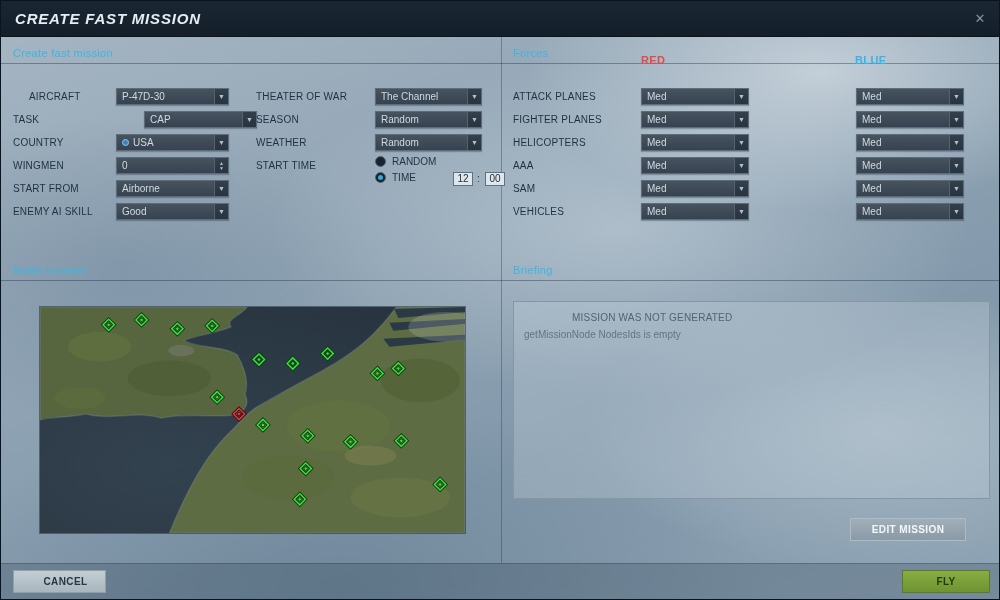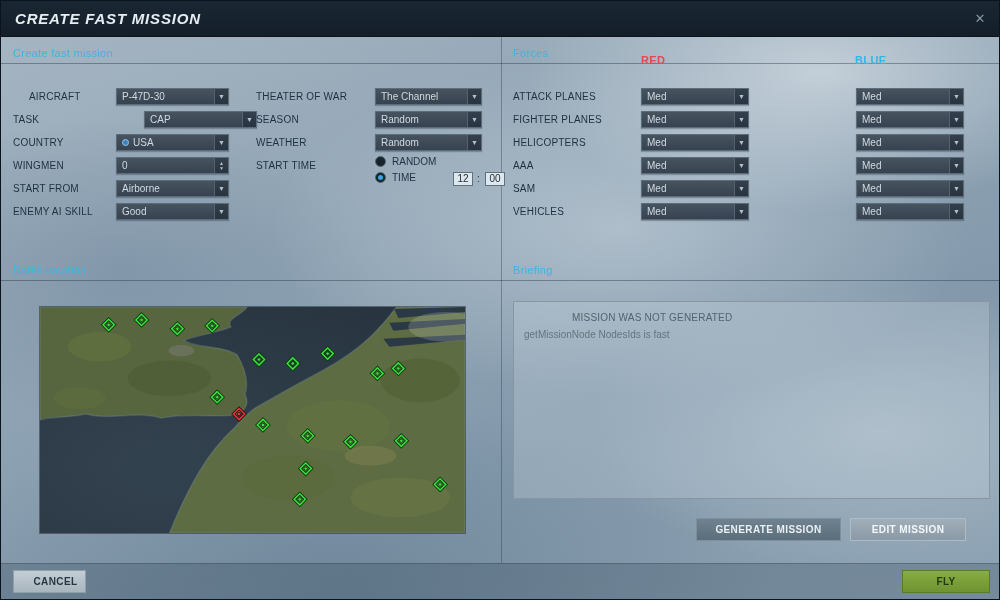--- a/index.html
+++ b/index.html
@@ -99,21 +99,21 @@
   .brief-line1 { position:absolute; left:10px; top:10px; font-size:10px; color:#53646f; letter-spacing:0.2px;margin-left:48px; }
   .brief-line2 { position:absolute; left:10px; top:27px; font-size:10px; color:#64747f; }
 
   
   .btn {
     position:absolute; height:23px; display:flex; align-items:center; justify-content:center;
     font-size:10px; font-weight:bold; letter-spacing:0.4px; cursor:pointer;
   }
   .btn-generate { left:695px; top:517px; width:145px; background:linear-gradient(#70828f,#5b6e7c); border:1px solid #7e909d; color:#e9eff4; }
   .btn-edit     { left:849px; top:517px; width:116px; background:linear-gradient(#a0aeb9,#8a9aa6); border:1px solid #aebbc4; color:#f3f7f9; }
-  .btn-cancel   { left:12px;  top:569px; width:73px;  background:linear-gradient(#c3cdd4,#a9b6be); border:1px solid #8fa0aa; color:#273743;padding-left:12px; }
+  .btn-cancel   { left:12px;  top:569px; width:93px;  background:linear-gradient(#c3cdd4,#a9b6be); border:1px solid #8fa0aa; color:#273743;padding-left:12px; }
   .btn-fly      { left:901px; top:569px; width:88px;  background:linear-gradient(#88ad42,#6e9332); border:1px solid #5b7a27; color:#223910; }
 
   .footer-bar {
     position:absolute; left:0; top:562px; width:100%; height:38px;
     background:rgba(22,38,54,0.20); border-top:1px solid rgba(15,30,45,0.25);
   }
 </style>
 </head>
 <body>
 
@@ -388,22 +388,21 @@
         <g transform="translate(261,194)">
           <rect x="-4" y="-4" width="8" height="8" transform="rotate(45)" fill="none" stroke="#0d3a10" stroke-width="3.2"></rect>
           <rect x="-4" y="-4" width="8" height="8" transform="rotate(45)" fill="none" stroke="#3ae03c" stroke-width="1.5"></rect>
           <circle r="1.7" fill="#3ae03c" stroke="#0d3a10" stroke-width="0.7"></circle>
         </g>
       </svg>
   </div>
 
   <div class="brief-box">
     <div class="brief-line1">MISSION WAS NOT GENERATED</div>
-    <div class="brief-line2">getMissionNode NodesIds is fast</div>
-  </div>
-  <div class="btn btn-generate">GENERATE MISSION</div>
+    <div class="brief-line2">getMissionNode NodesIds is empty</div>
+  </div>
   <div class="btn btn-edit">EDIT MISSION</div>
 
   <div class="footer-bar"></div>
   <div class="btn btn-cancel">CANCEL</div>
   <div class="btn btn-fly">FLY</div>
 
 </div>
 
 </body></html>

